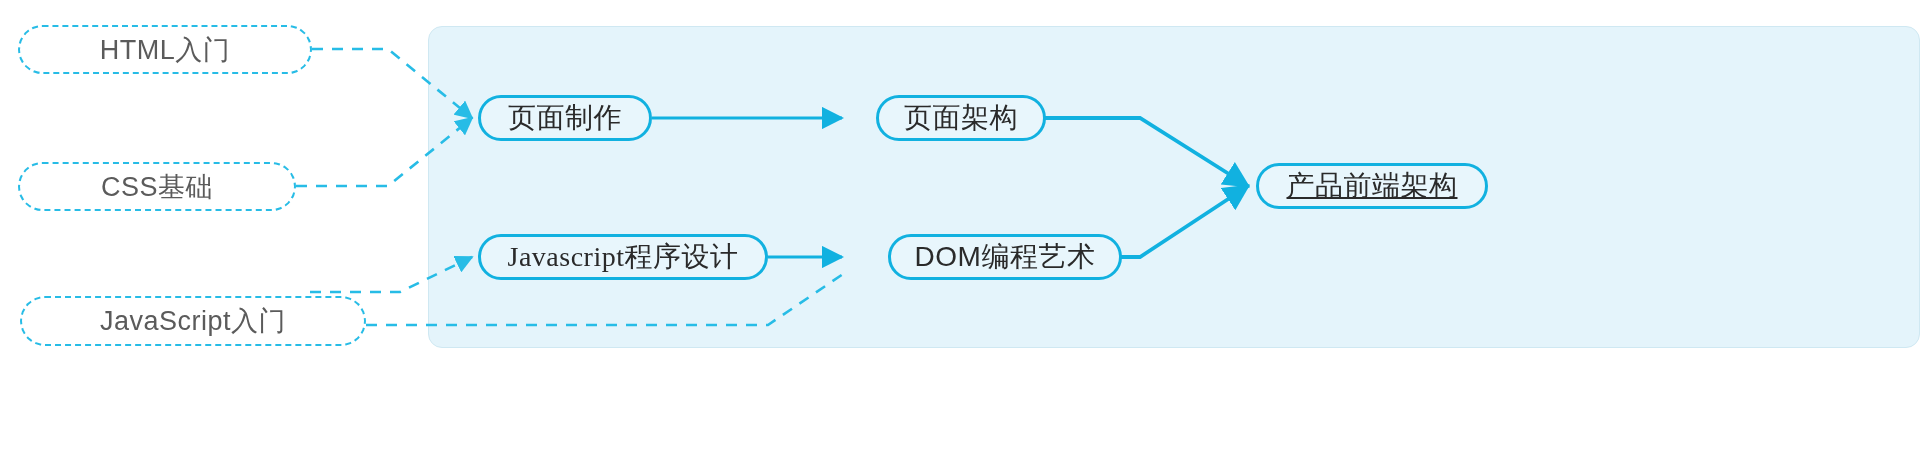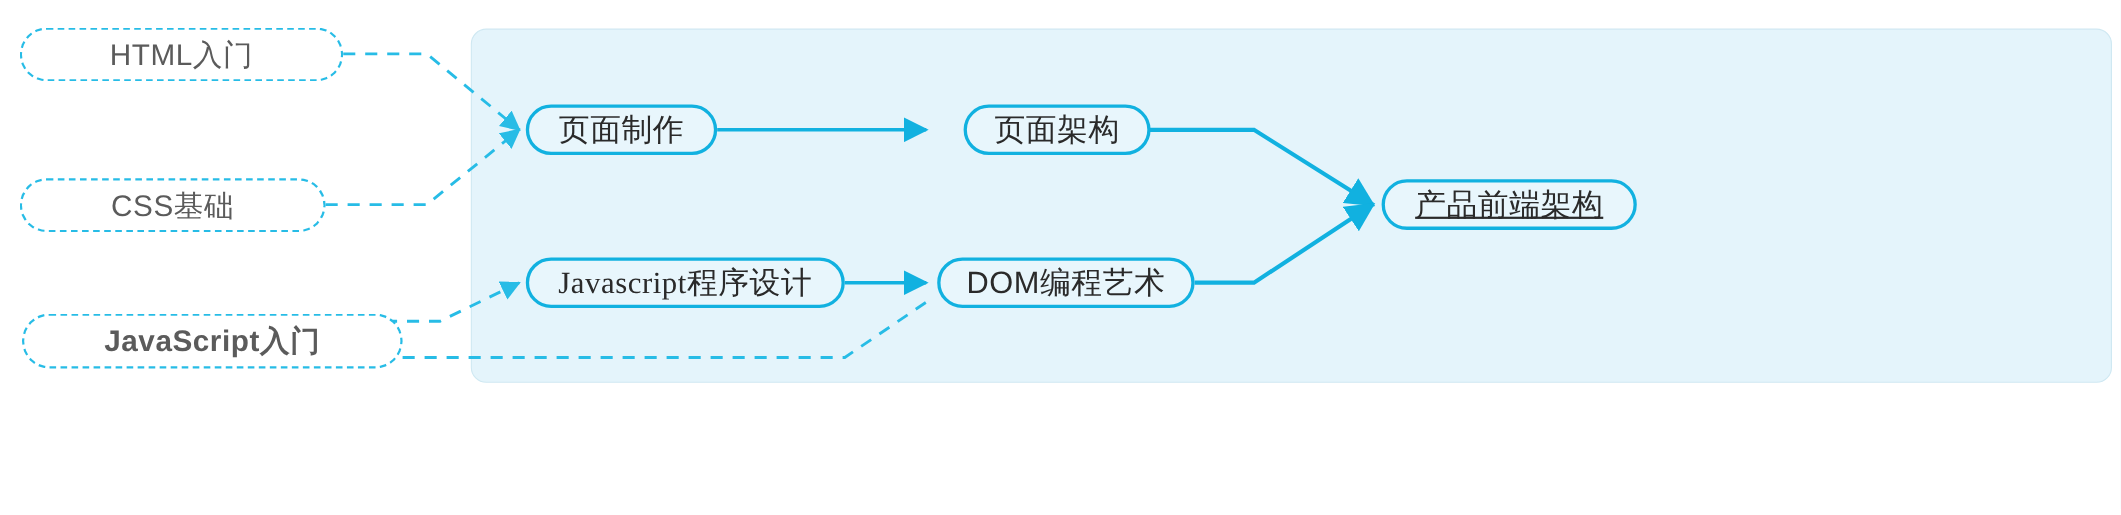--- a/index.html
+++ b/index.html
@@ -80,37 +80,37 @@
   </svg>
 
   <div class="node dashed" style="left:18px;top:25px;width:294px;height:49px;">
     <span>HTML入门</span>
   </div>
 
   <div class="node dashed" style="left:18px;top:162px;width:278px;height:49px;">
     <span>CSS基础</span>
   </div>
 
-  <div class="node dashed" style="left:20px;top:285px;width:346px;height:50px;font-weight:bold;">
+  <div class="node dashed" style="left:20px;top:296px;width:346px;height:50px;">
     <span>JavaScript入门</span>
   </div>
 
   <div class="node solid onpanel" style="left:478px;top:95px;width:174px;height:46px;">
     <span>页面制作</span>
   </div>
 
   <div class="node solid onpanel" style="left:876px;top:95px;width:170px;height:46px;">
     <span>页面架构</span>
   </div>
 
   <div class="node solid onpanel" style="left:478px;top:234px;width:290px;height:46px;font-family:Liberation Serif, serif;">
     <span>Javascript程序设计</span>
   </div>
 
-  <div class="node solid onpanel" style="left:852px;top:234px;width:234px;height:46px;justify-content:center;">
+  <div class="node solid onpanel" style="left:888px;top:234px;width:234px;height:46px;justify-content:center;">
     <span>DOM编程艺术</span>
   </div>
 
   <div class="node solid onpanel" style="left:1256px;top:163px;width:232px;height:46px;text-decoration:underline;">
     <span>产品前端架构</span>
   </div>
 
 </div>
 
 </body></html>

